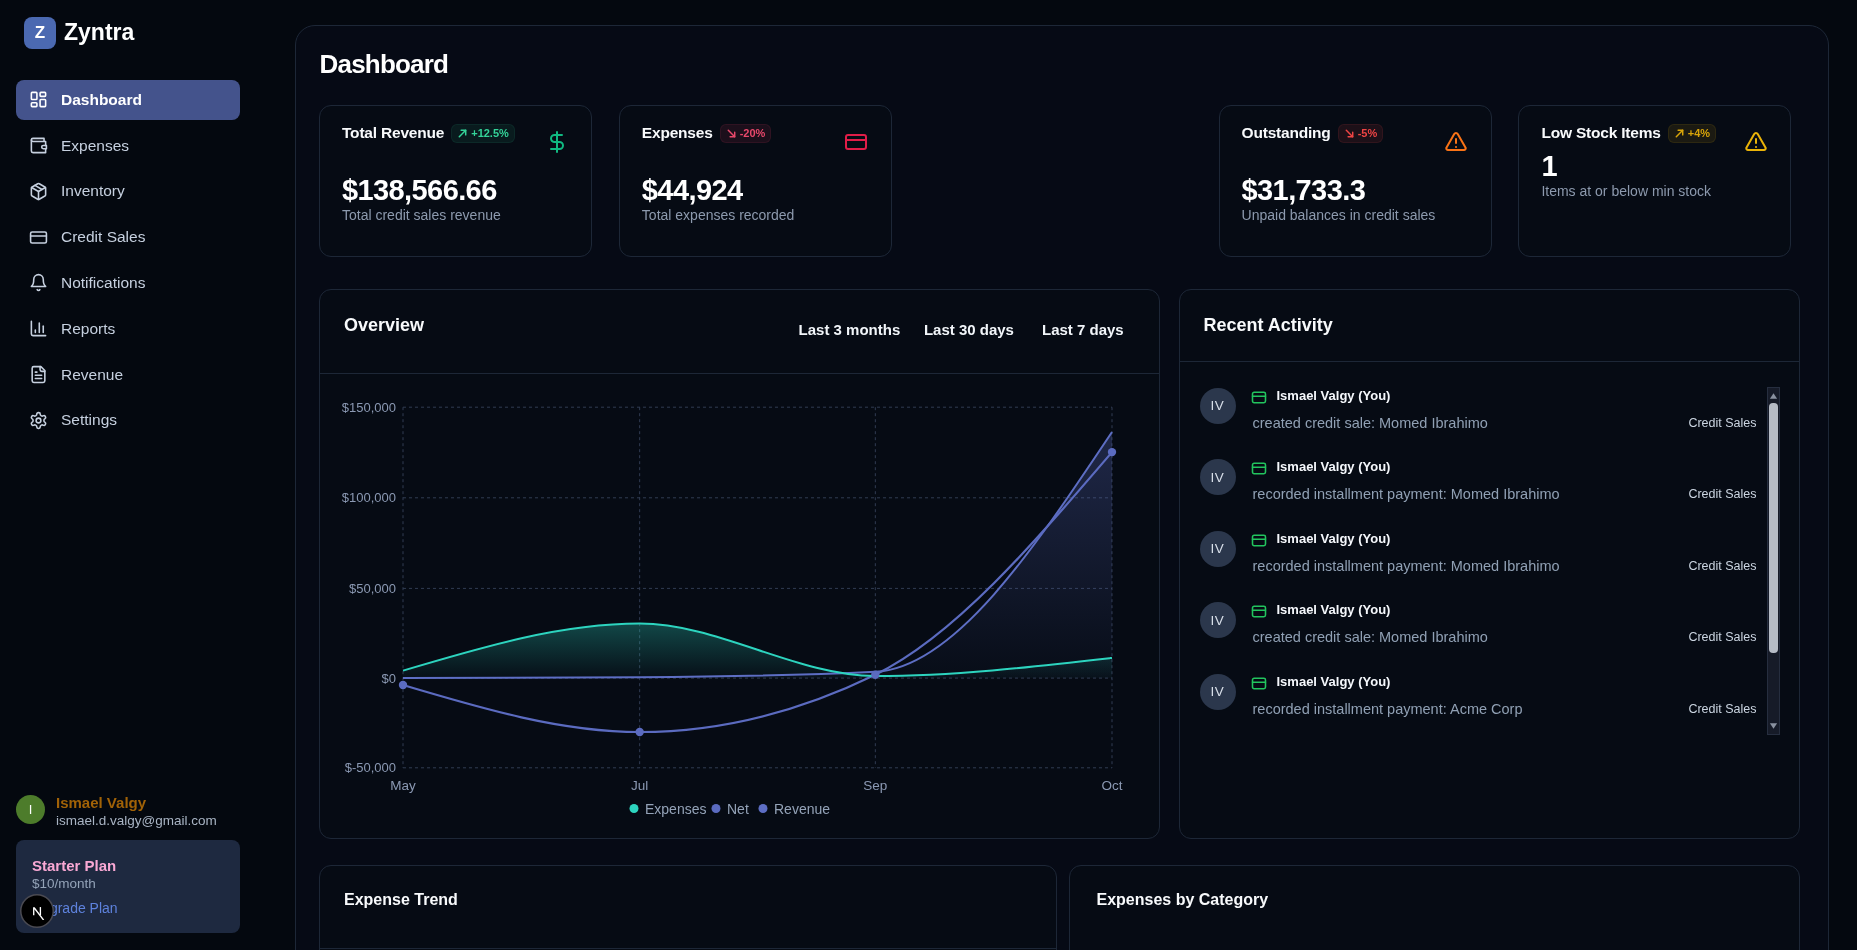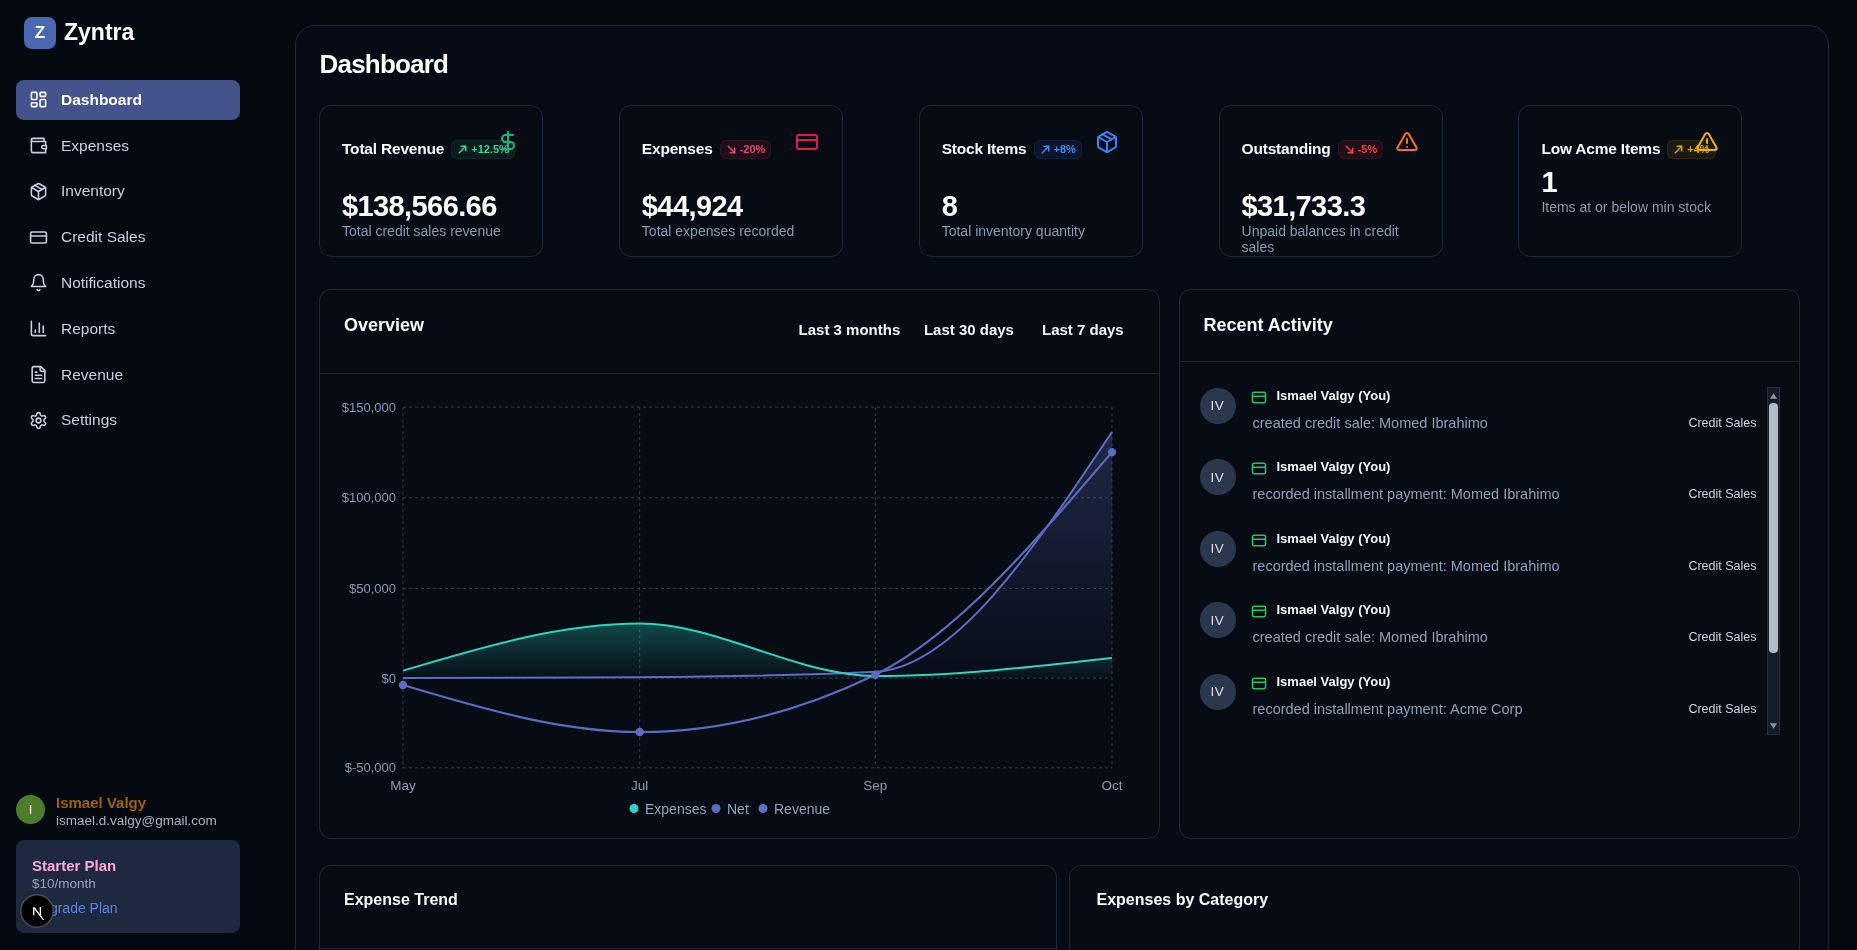--- a/index.html
+++ b/index.html
@@ -15,21 +15,21 @@
 .uavatar { left:16px; top:795px; width:29px; height:29px; border-radius:50%; background:#4d7c2b; color:#fff; font-size:13px; display:flex; align-items:center; justify-content:center; }
 .uname { left:56px; top:794px; font-size:15px; font-weight:bold; color:#a16207; }
 .umail { left:56px; top:813px; font-size:13.5px; color:#a9b4c4; }
 .plan { left:16px; top:840px; width:224px; height:93px; border-radius:8px; background:#1e2940; padding:17px 16px; }
 .plan .p1 { font-size:15px; line-height:18px; font-weight:bold; color:#f9a8d4; }
 .plan .p2 { font-size:13.5px; color:#94a3b8; margin-top:1px; }
 .plan .p3 { font-size:14px; color:#5e82dd; margin-top:9px; }
 .nextbtn { left:20px; top:894px; width:34px; height:34px; }
 .main { left:294.5px; top:25px; width:1534px; height:960px; border:1px solid #1d2737; border-radius:20px; background:#060a15; }
 .h1 { left:24px; top:23.8px; font-size:26px; line-height:28px; font-weight:bold; color:#fff; letter-spacing:-0.8px; }
-.scard { top:79px; height:151.5px; width:224px; border:1px solid #1d2737; border-radius:12px; background:#060b14; padding:31px 22px; }
+.scard { top:79px; height:151.5px; width:273px; border:1px solid #1d2737; border-radius:12px; background:#060b14; padding:15px 22px; }
 .srow { display:flex; align-items:center; height:24px; }
 .stitle { font-size:15.5px; font-weight:bold; color:#f8fafc; margin-right:7px; letter-spacing:-0.2px; }
 .badge { display:inline-flex; align-items:center; gap:3px; height:19px; padding:0 5px; border-radius:6px; font-size:11px; font-weight:bold; }
 .sicon { position:absolute; top:23.5px; right:22.5px; width:24px; height:24px; }
 .snum { font-size:29px; font-weight:bold; color:#fff; line-height:34px; margin-top:28px; letter-spacing:-0.6px; }
 .ssub { font-size:14px; color:#8d9aae; margin-top:0px; }
 .scard.c5 .snum { margin-top:4.3px; }
 .panel { border:1px solid #1d2737; border-radius:12px; background:#060b14; }
 .ptitle { position:absolute; left:24px; top:25px; font-size:18px; font-weight:bold; color:#f8fafc; }
 .psep { position:absolute; left:0; right:0; height:1px; background:#1d2737; }
@@ -160,56 +160,39 @@
             <path d="M9.5 4.5v5h-5"></path>
           </svg>-20%</span>
       </div>
   <svg class="sicon" viewBox="0 0 24 24" fill="none" stroke="#e11d48" stroke-width="2" stroke-linecap="round" stroke-linejoin="round">
         <rect width="20" height="14" x="2" y="5" rx="2"></rect>
         <line x1="2" x2="22" y1="10" y2="10"></line>
       </svg>
   <div class="snum">$44,924</div>
   <div class="ssub">Total expenses recorded</div>
 </div>
-<div class="abs scard" style="left:623.2px">
-  <div class="srow">
-        <span class="stitle">Stock Items</span>
-        <span class="badge" style="background:rgba(59,130,246,0.10);color:#3f8cf4;border:1px solid rgba(59,130,246,0.10)"><svg viewBox="0 0 12 12" width="11" height="11" fill="none" stroke="currentColor" stroke-width="1.6" stroke-linecap="round" stroke-linejoin="round">
-            <path d="M2.5 9.5 9.5 2.5"></path>
-            <path d="M4.5 2.5h5v5"></path>
-          </svg>+8%</span>
-      </div>
-  <svg class="sicon" viewBox="0 0 24 24" fill="none" stroke="#3b82f6" stroke-width="2" stroke-linecap="round" stroke-linejoin="round">
-        <path d="m7.5 4.27 9 5.15"></path>
-        <path d="M21 8a2 2 0 0 0-1-1.73l-7-4a2 2 0 0 0-2 0l-7 4A2 2 0 0 0 3 8v8a2 2 0 0 0 1 1.73l7 4a2 2 0 0 0 2 0l7-4A2 2 0 0 0 21 16Z"></path>
-        <path d="m3.3 7 8.7 5 8.7-5"></path>
-        <path d="M12 22V12"></path>
-      </svg>
-  <div class="snum">8</div>
-  <div class="ssub">Total inventory quantity</div>
-</div>
 <div class="abs scard" style="left:923.0500000000001px">
   <div class="srow">
         <span class="stitle">Outstanding</span>
         <span class="badge" style="background:rgba(239,68,68,0.10);color:#ef4444;border:1px solid rgba(239,68,68,0.10)"><svg viewBox="0 0 12 12" width="11" height="11" fill="none" stroke="currentColor" stroke-width="1.6" stroke-linecap="round" stroke-linejoin="round">
             <path d="M2.5 2.5 9.5 9.5"></path>
             <path d="M9.5 4.5v5h-5"></path>
           </svg>-5%</span>
       </div>
   <svg class="sicon" viewBox="0 0 24 24" fill="none" stroke="#f97316" stroke-width="2" stroke-linecap="round" stroke-linejoin="round">
         <path d="m21.73 18-8-14a2 2 0 0 0-3.48 0l-8 14A2 2 0 0 0 4 20h16a2 2 0 0 0 1.73-2Z"></path>
         <path d="M12 9v4"></path>
         <path d="M12 17h.01"></path>
       </svg>
   <div class="snum">$31,733.3</div>
   <div class="ssub">Unpaid balances in credit sales</div>
 </div>
 <div class="abs scard c5" style="left:1222.9px">
   <div class="srow">
-        <span class="stitle">Low Acme Items</span>
+        <span class="stitle">Low Stock Items</span>
         <span class="badge" style="background:rgba(217,165,9,0.10);color:#d9a509;border:1px solid rgba(217,165,9,0.10)"><svg viewBox="0 0 12 12" width="11" height="11" fill="none" stroke="currentColor" stroke-width="1.6" stroke-linecap="round" stroke-linejoin="round">
             <path d="M2.5 9.5 9.5 2.5"></path>
             <path d="M4.5 2.5h5v5"></path>
           </svg>+4%</span>
       </div>
   <svg class="sicon" viewBox="0 0 24 24" fill="none" stroke="#eab308" stroke-width="2" stroke-linecap="round" stroke-linejoin="round">
         <path d="m21.73 18-8-14a2 2 0 0 0-3.48 0l-8 14A2 2 0 0 0 4 20h16a2 2 0 0 0 1.73-2Z"></path>
         <path d="M12 9v4"></path>
         <path d="M12 17h.01"></path>
       </svg>

